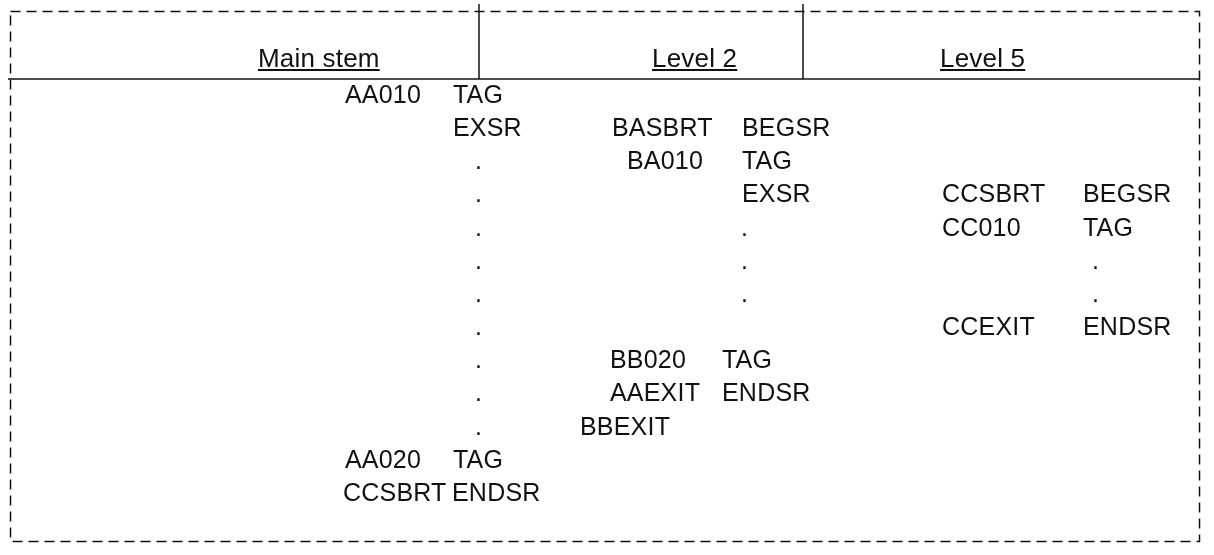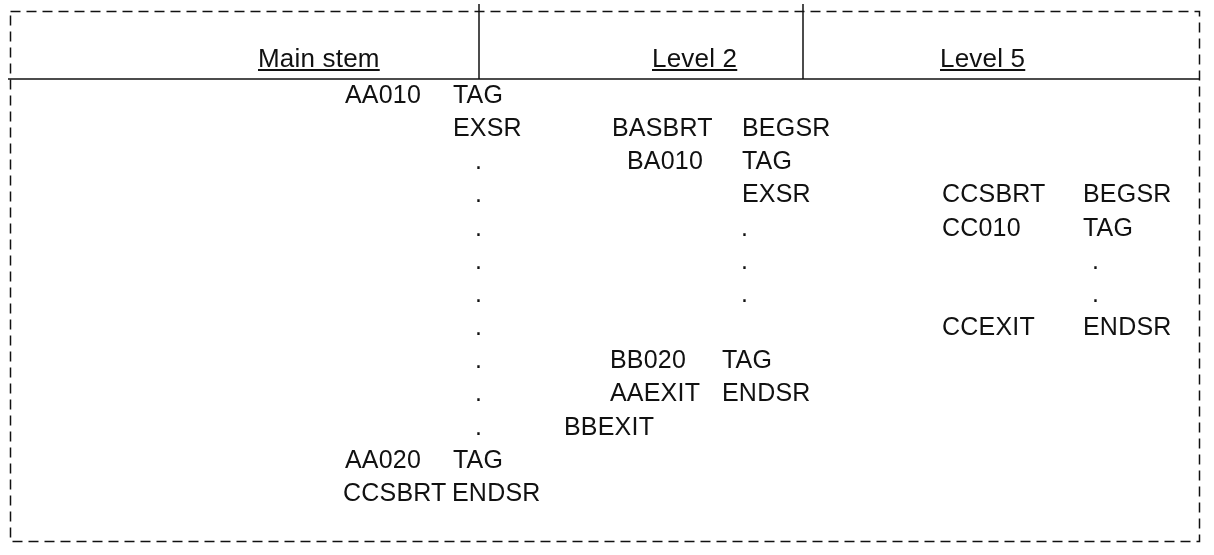--- a/index.html
+++ b/index.html
@@ -81,20 +81,20 @@
       <span class="cell" style="left: 475px; top: 314px;">.</span>
       <span class="cell" style="left: 942px; top: 314px;">CCEXIT</span>
       <span class="cell" style="left: 1083px; top: 314px;">ENDSR</span>
       <span class="cell" style="left: 475px; top: 347px;">.</span>
       <span class="cell" style="left: 610px; top: 347px;">BB020</span>
       <span class="cell" style="left: 722px; top: 347px;">TAG</span>
       <span class="cell" style="left: 475px; top: 380px;">.</span>
       <span class="cell" style="left: 610px; top: 380px;">AAEXIT</span>
       <span class="cell" style="left: 722px; top: 380px;">ENDSR</span>
       <span class="cell" style="left: 475px; top: 414px;">.</span>
-      <span class="cell" style="left: 564px; top: 414px;">BBEXIT</span>
+      <span class="cell" style="left: 580px; top: 414px;">BBEXIT</span>
       <span class="cell" style="left: 345px; top: 447px;">AA020</span>
       <span class="cell" style="left: 453px; top: 447px;">TAG</span>
       <span class="cell" style="left: 343px; top: 480px;">CCSBRT</span>
       <span class="cell" style="left: 452px; top: 480px;">ENDSR</span>
     </div>
 
 </div>
 
 </body></html>

